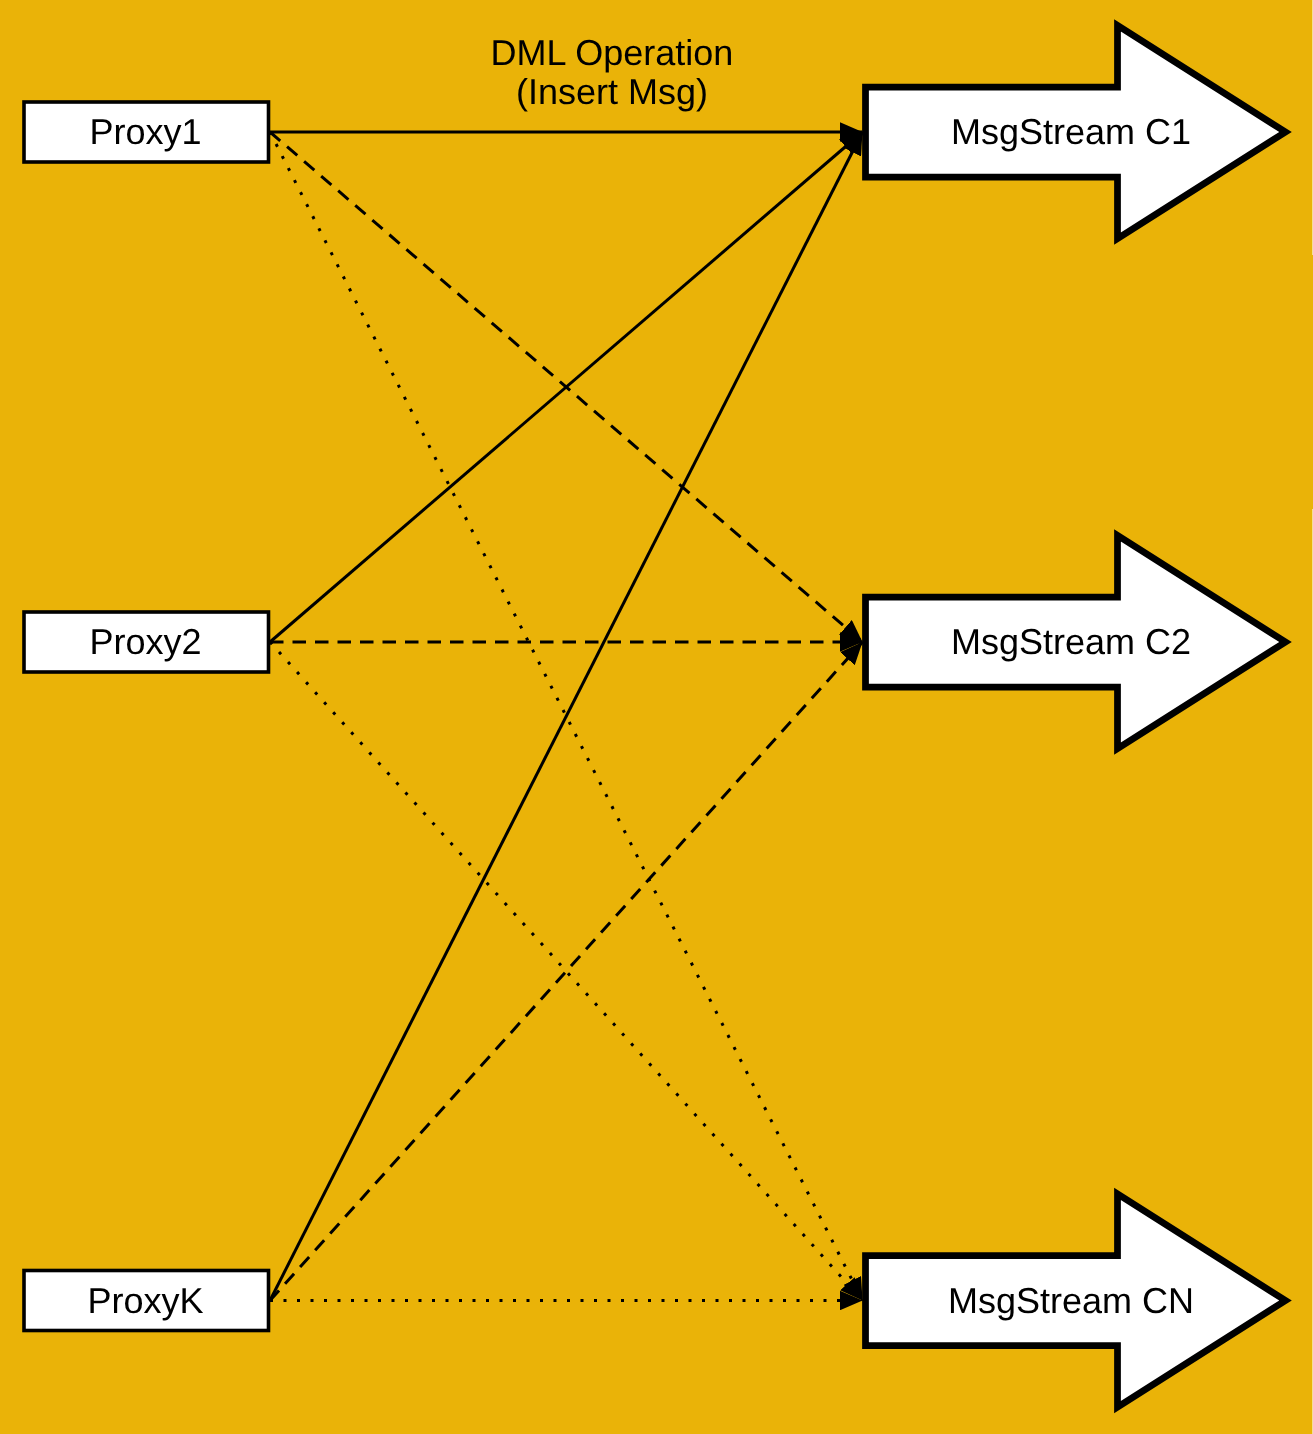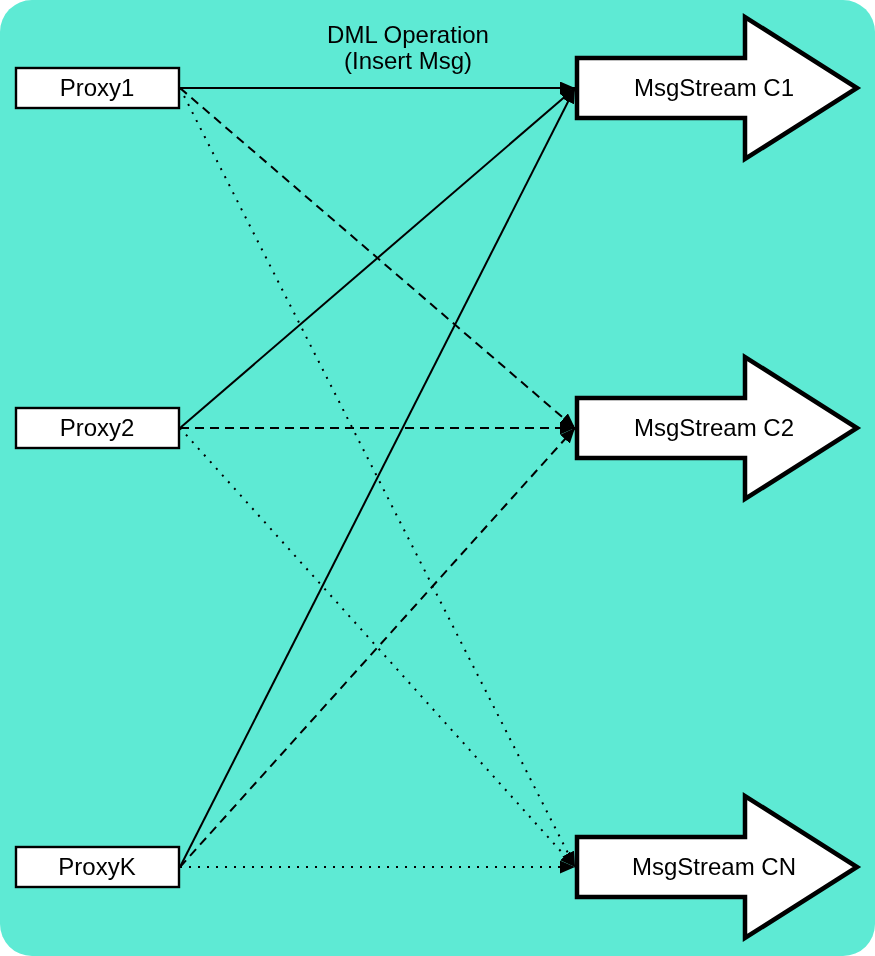--- a/index.html
+++ b/index.html
@@ -4,24 +4,23 @@
 <style>
   html, body {
     margin: 0;
     padding: 0;
     background: #ffffff;
   }
   .canvas {
     position: relative;
     width: 875px;
     height: 956px;
-    background: #5eead4;
+    background: #eab308;
     overflow: hidden;
     font-family: "Liberation Sans", sans-serif;
-    border-radius: 32px;
   }
   svg { display: block; }
   .diagram-text {
     font-family: "Liberation Sans", sans-serif;
     font-size: 24px;
     fill: #000000;
   }
   .node-rect {
     fill: #ffffff;
     stroke: #000000;

